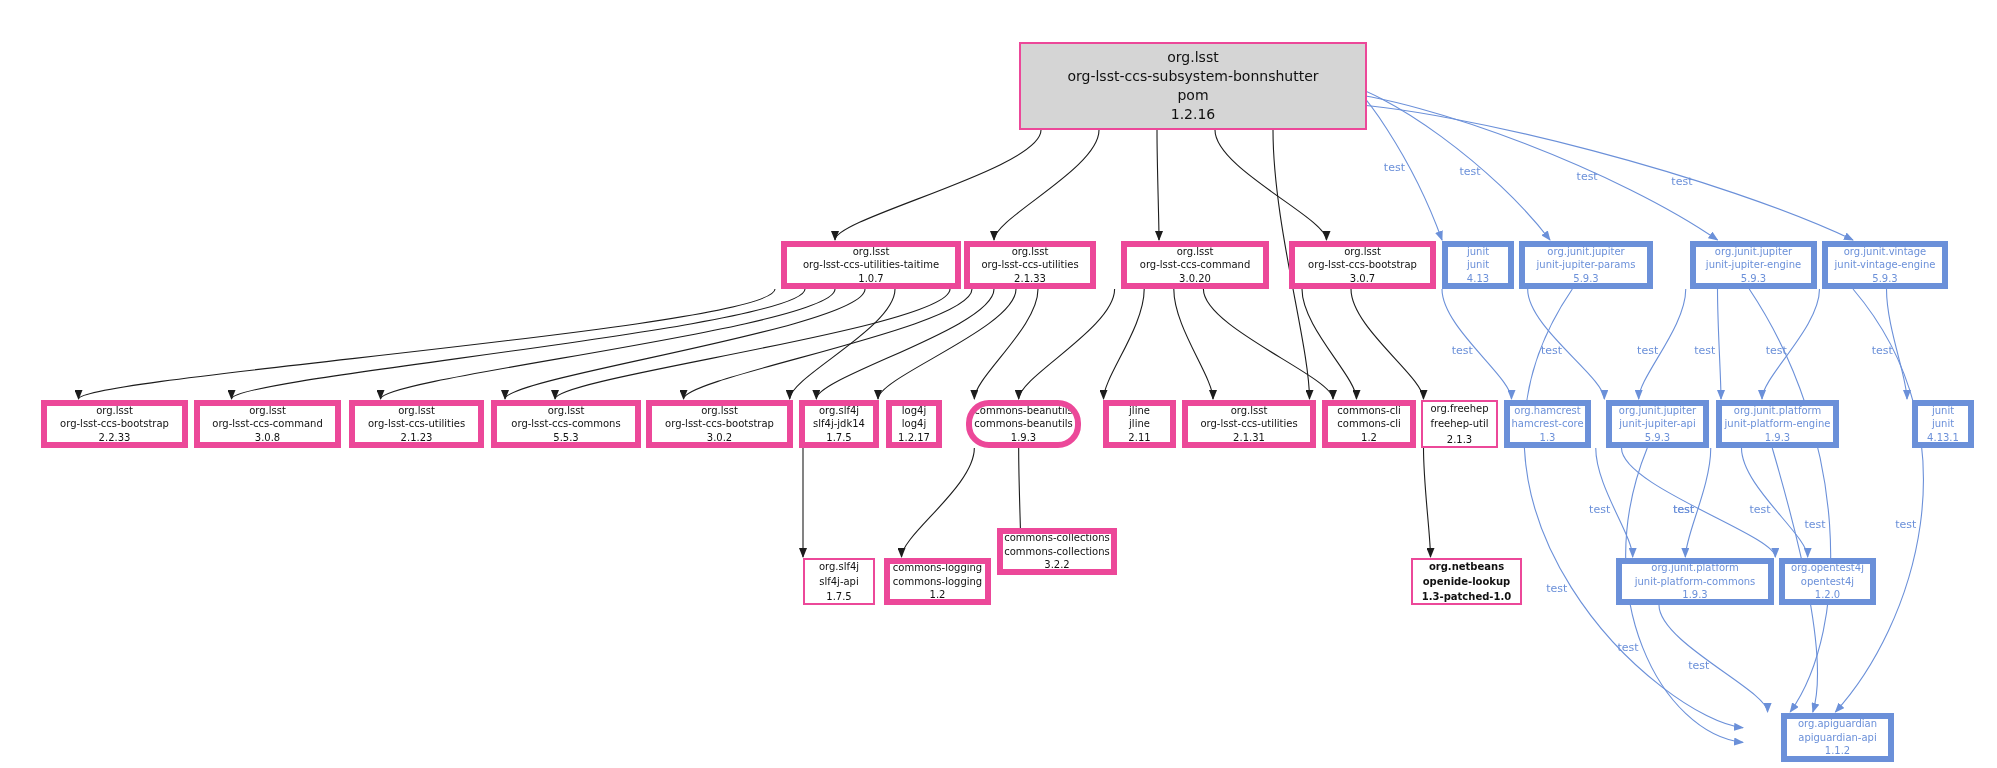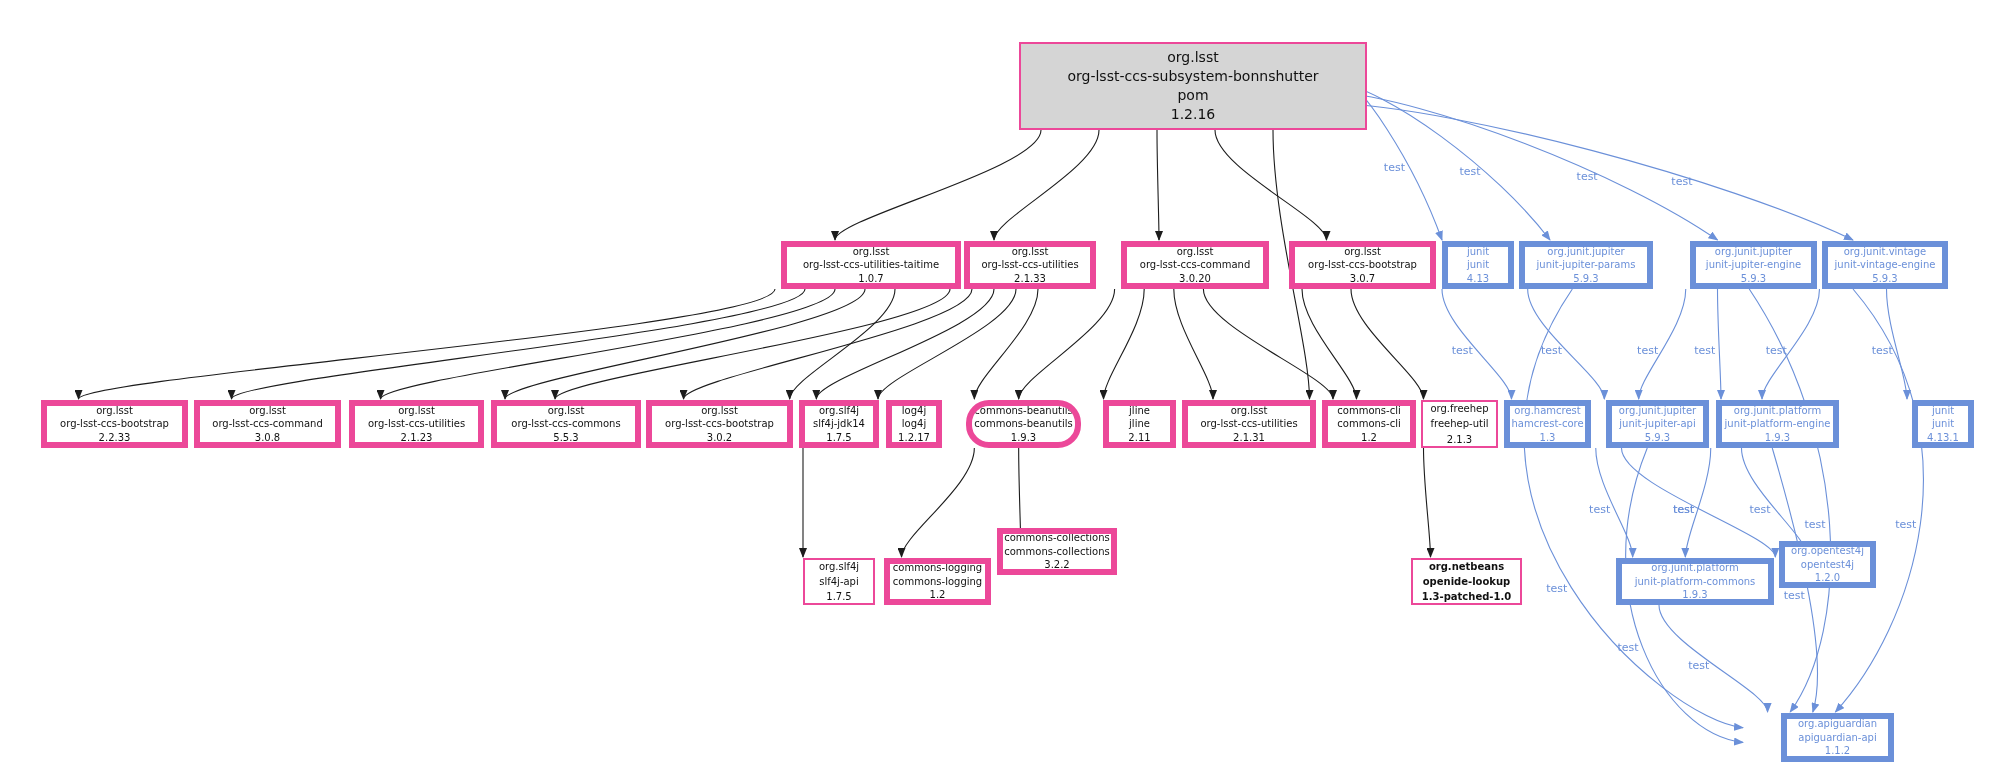--- a/index.html
+++ b/index.html
@@ -245,21 +245,21 @@
       <div class="node compile bold" style="left: 1375px; top: 558px; width: 111px; height: 47px; font-weight: bold;">
         <div>org.netbeans</div>
         <div>openide-lookup</div>
         <div>1.3-patched-1.0</div>
       </div>
       <div class="node test" style="left: 1580px; top: 558px; width: 158px; height: 47px;">
         <div>org.junit.platform</div>
         <div>junit-platform-commons</div>
         <div>1.9.3</div>
       </div>
-      <div class="node test" style="left: 1743px; top: 541px; width: 97px; height: 47px;">
+      <div class="node test" style="left: 1743px; top: 558px; width: 97px; height: 47px;">
         <div>org.opentest4j</div>
         <div>opentest4j</div>
         <div>1.2.0</div>
       </div>
       <div class="node test" style="left: 1745px; top: 713px; width: 113px; height: 49px;">
         <div>org.apiguardian</div>
         <div>apiguardian-api</div>
         <div>1.1.2</div>
       </div>
     </div>

